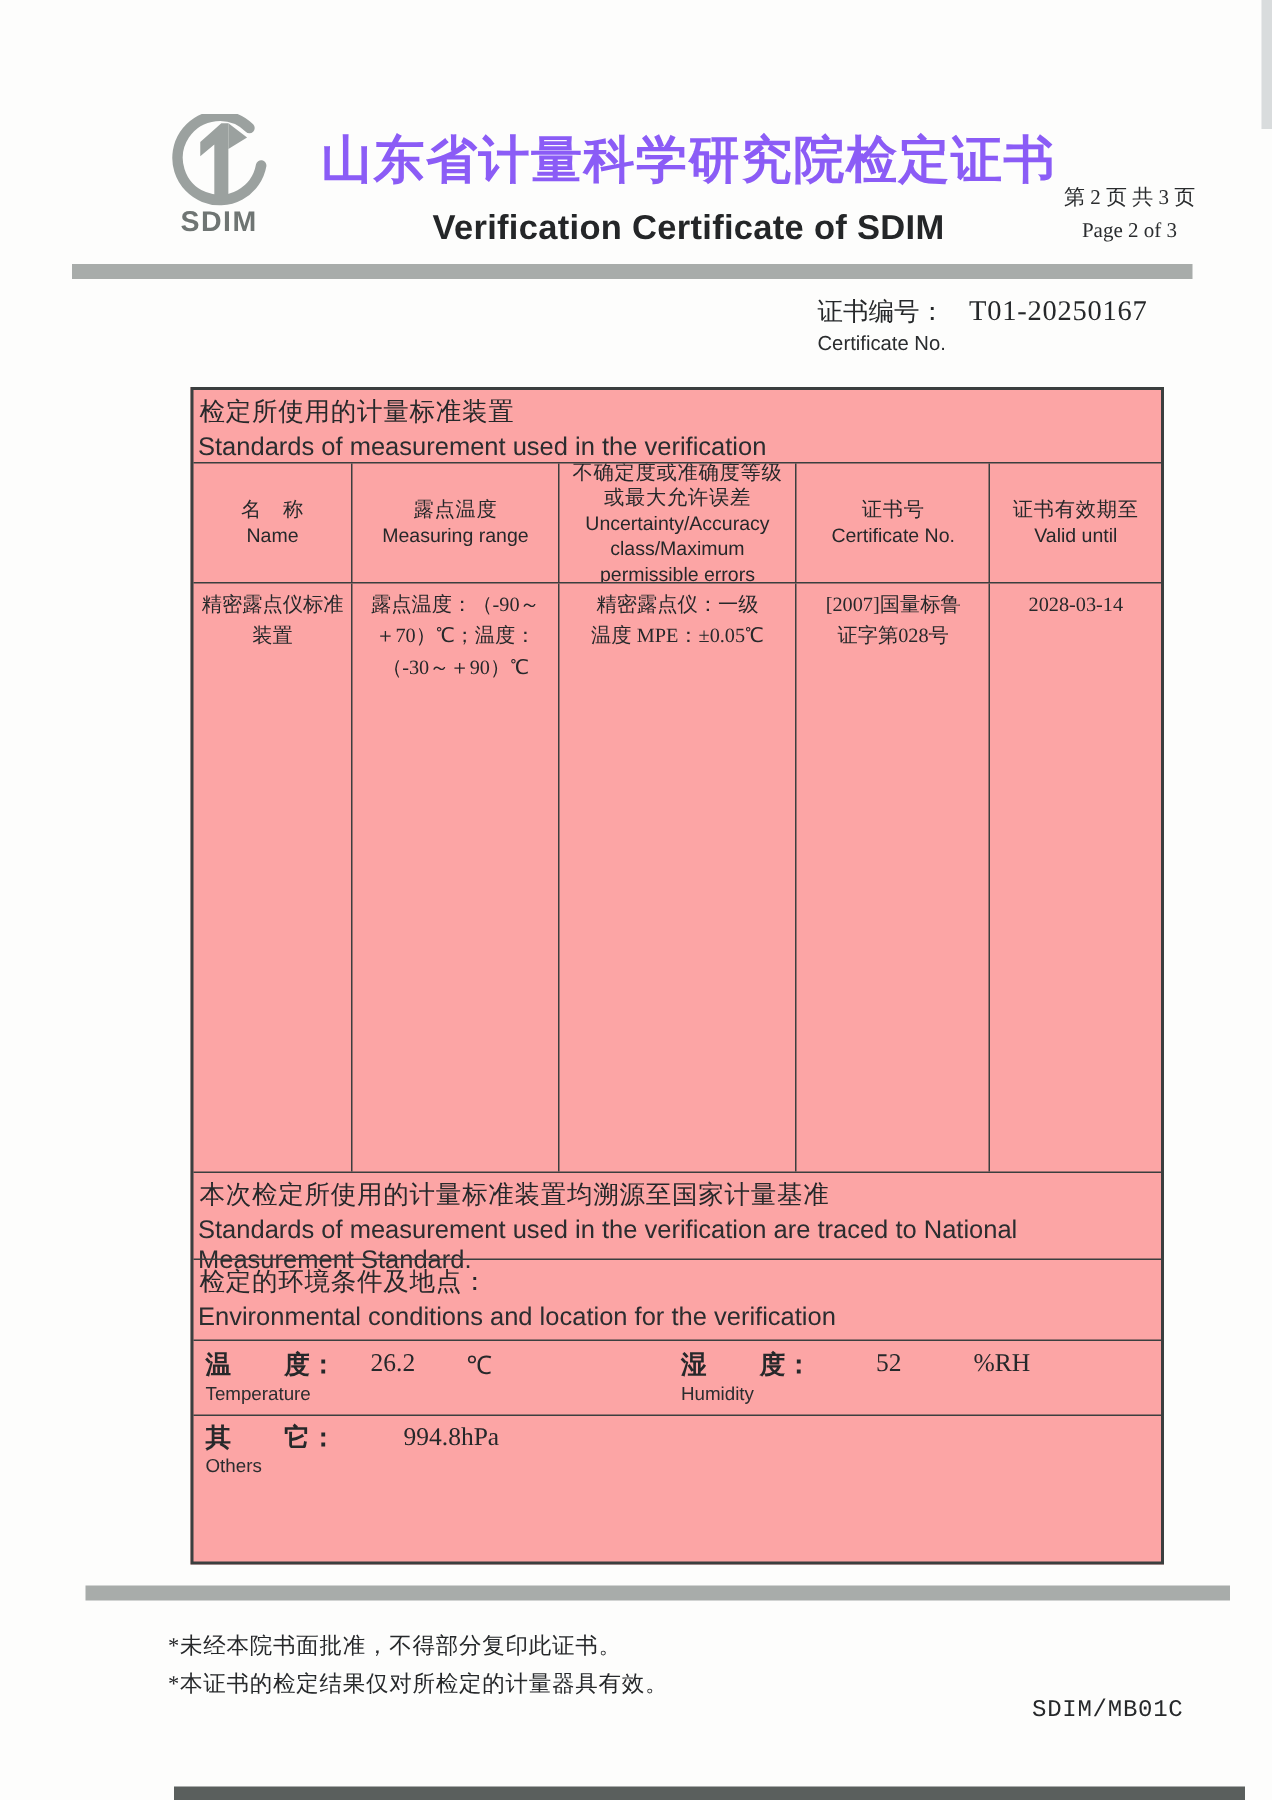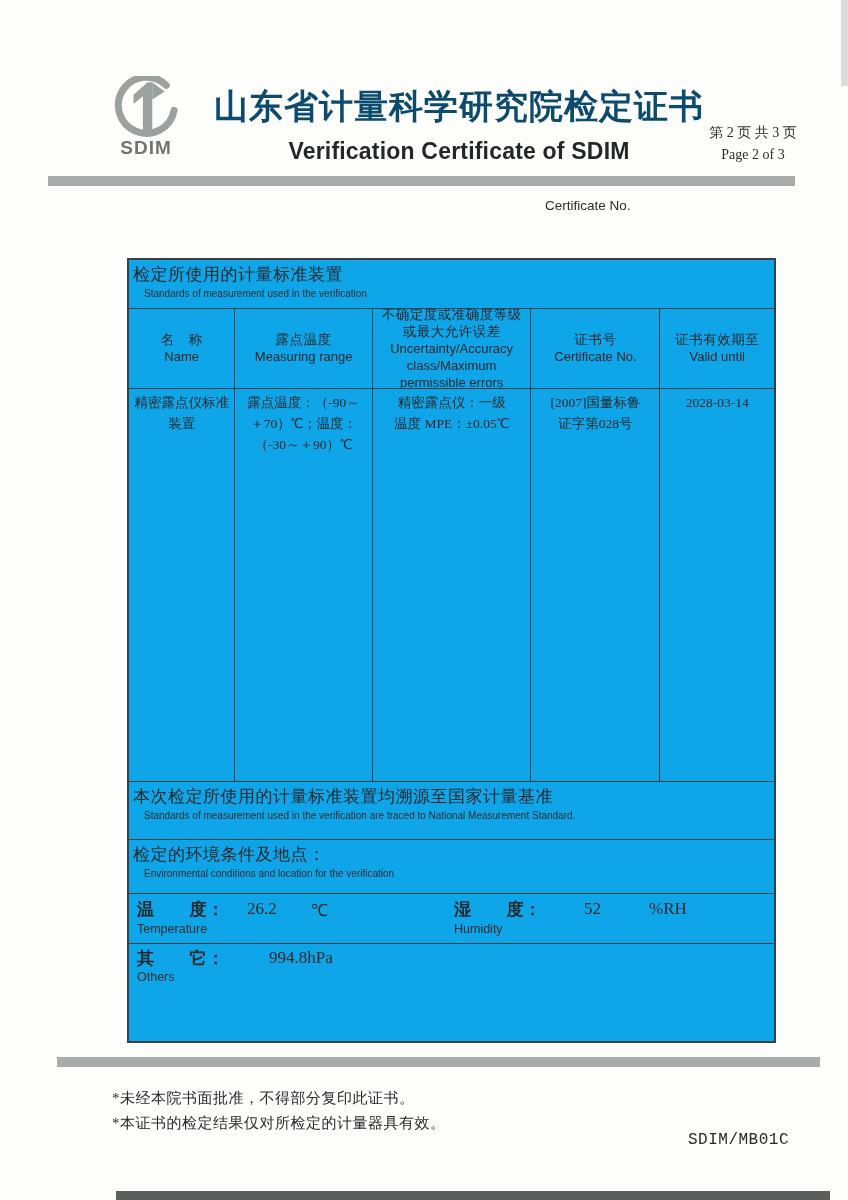--- a/index.html
+++ b/index.html
@@ -7,46 +7,46 @@
     position:relative; width:848px; height:1200px; background:#fdfdfc;
     margin:0 auto; overflow:hidden;
     font-family:"Liberation Sans", sans-serif; color:#26282a;
   }
   
   .logo{position:absolute; left:103px; top:76px; width:86px; text-align:center;}
   .logo-text{font-weight:700; font-size:19px; letter-spacing:1px; color:#6f7573; margin-top:-7px;}
   .titles{position:absolute; left:214px; top:84px; width:490px; text-align:center;}
   .title-zh{
     font-family:"Liberation Serif", serif; font-weight:700; font-size:34px;
-    letter-spacing:1px; color:#0c4a6e; white-space:nowrap;
+    letter-spacing:1px; color:#8b5cf6; white-space:nowrap;
   }
   .title-en{font-weight:800; font-size:23px; color:#242628; margin-top:8px; letter-spacing:0.2px;}
   .pageinfo{position:absolute; left:698px; top:122px; width:110px; text-align:center;
     font-family:"Liberation Serif", serif; font-size:14px; color:#2a2c2e; line-height:22px;}
   .bar{position:absolute; background:#a8acaa;}
   .top-bar{left:48px; top:176px; width:747px; height:10px;}
   .bottom-bar{left:57px; top:1057px; width:763px; height:10px;}
   .edge-bar{left:116px; top:1191px; width:714px; height:9px; background:#5a5f5d;}
   .corner-smudge{position:absolute; left:841px; top:0; width:7px; height:86px; background:#c2c7c8; opacity:.6;}
 
   
   .cert-no{position:absolute; left:545px; top:196px;}
   .cert-line{font-family:"Liberation Serif", serif; font-size:17px; white-space:nowrap;}
   .cert-line .num{font-size:19px; margin-left:16px; letter-spacing:0.5px;}
   .cert-en{font-size:13.5px; color:#2a2c2e; margin-top:2px;}
 
   
   .doc-table{
     position:absolute; left:127px; top:258px; width:649px; height:785px;
-    border:2px solid #3b3f3f; box-sizing:border-box; background:#0ea5e9;
+    border:2px solid #3b3f3f; box-sizing:border-box; background:#fca5a5;
   }
   .sect{box-sizing:border-box; border-top:1.5px solid #3b3f3f; position:relative;}
   .sect.first{border-top:none;}
   .sect-title-zh{font-size:17px; font-weight:500; padding:3px 4px 0 4px; letter-spacing:0.5px;}
-  .sect-title-en{font-size:10px; padding:2px 2px 0 15px; color:#2b2d2f;}
+  .sect-title-en{font-size:17px; padding:2px 2px 0 3px; color:#2b2d2f;}
   .s-standards{height:48px;}
   .grid-row{display:grid; grid-template-columns:16.5% 21.3% 24.6% 20% 17.6%;}
   .g-cell{box-sizing:border-box; border-right:1.5px solid #3b3f3f; text-align:center;
     display:flex; flex-direction:column; justify-content:center; align-items:center; overflow:hidden;}
   .g-cell:last-child{border-right:none;}
   .s-colhead{height:80px;}
   .s-colhead .g-cell{font-size:13.5px; line-height:1.3; padding:2px 3px;}
   .s-colhead .zh{letter-spacing:0.5px;}
   .s-colhead .en{font-size:13px;}
   .s-datarow{height:393px;}
@@ -97,20 +97,23 @@
 
   <div class="pageinfo">
     <div>第 2 页  共 3 页</div>
     <div>Page 2 of 3</div>
   </div>
 
   <div class="bar top-bar"></div>
   <div class="corner-smudge"></div>
 
   <div class="cert-no">
+    <div class="cert-line">
+      <span>证书编号：</span><span class="num">T01-20250167</span>
+    </div>
     <div class="cert-en">Certificate No.</div>
   </div>
 
   <div class="doc-table">
 
     <div class="sect first s-standards">
       <div class="sect-title-zh">检定所使用的计量标准装置</div>
       <div class="sect-title-en">Standards of measurement used in the verification</div>
     </div>
 

